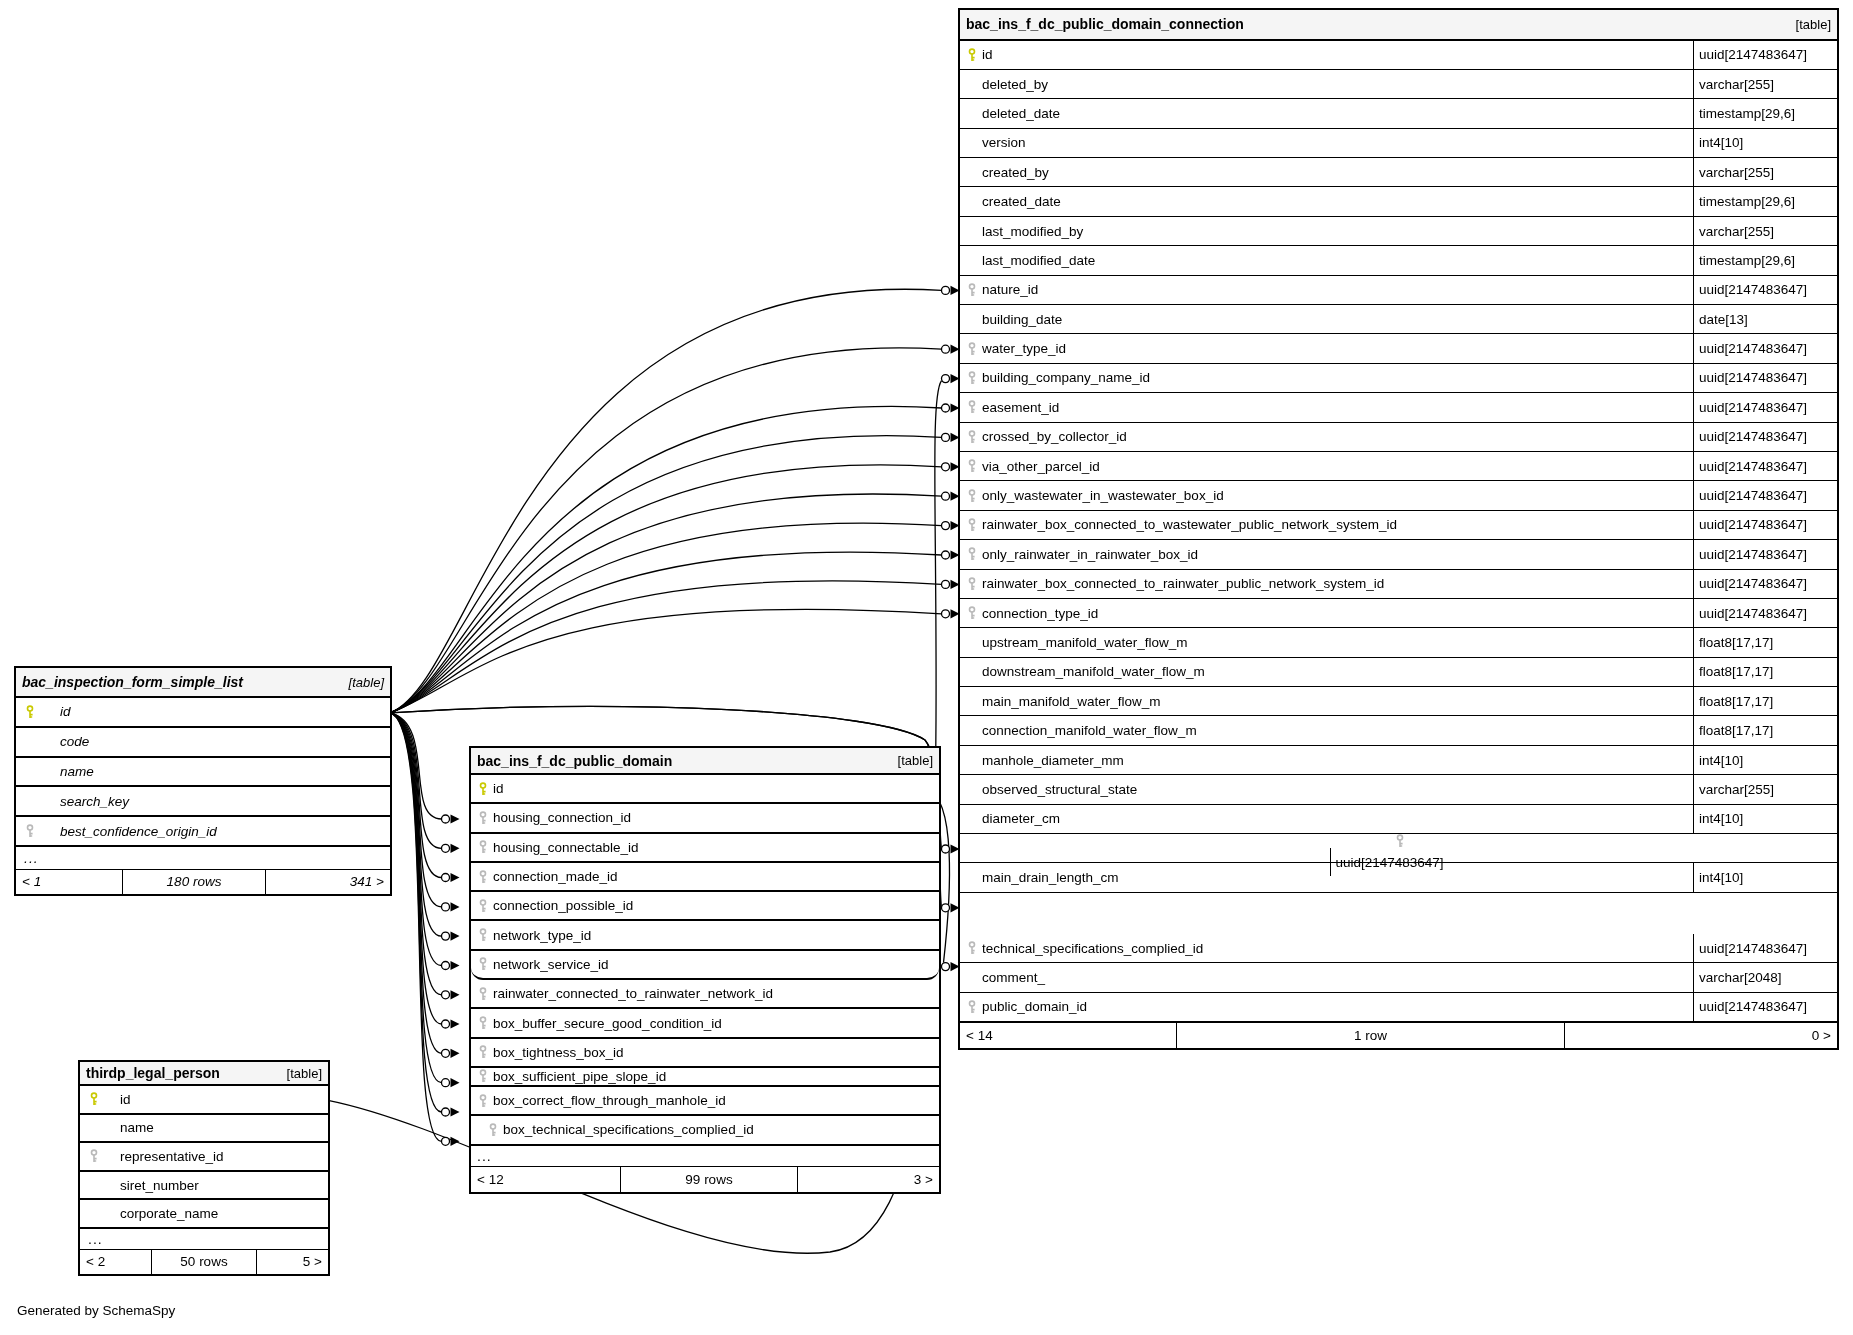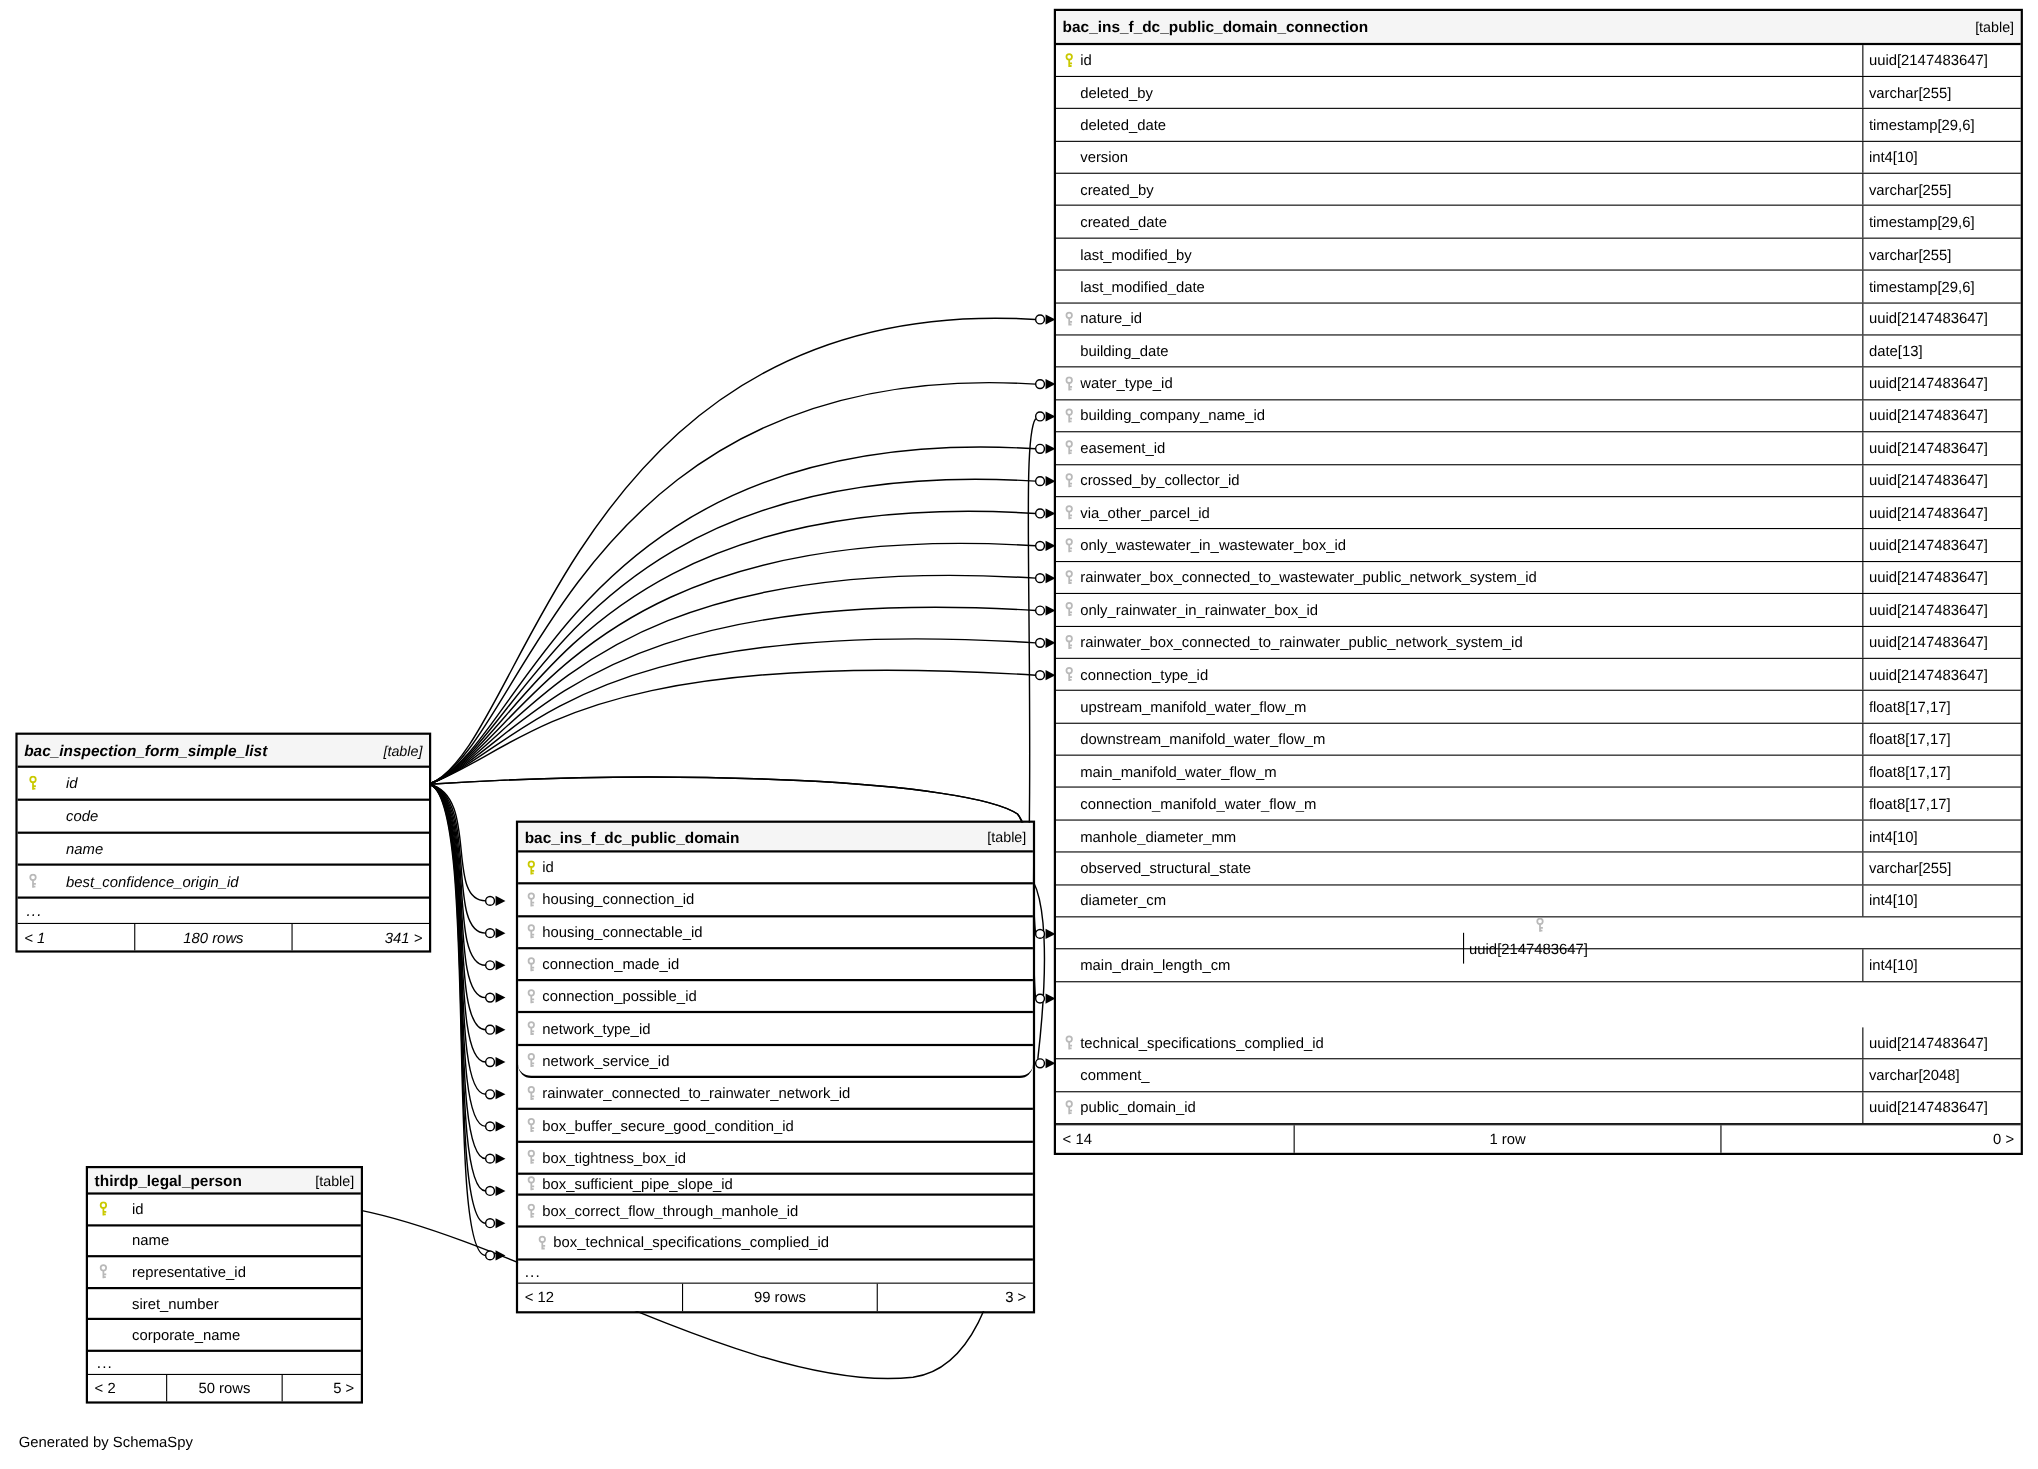--- a/index.html
+++ b/index.html
@@ -370,20 +370,24 @@
     </div>
     <div class="row" style="height: 29.8px; border-bottom: 2px solid rgb(0, 0, 0); padding-left: 8px;">
       <span class="keycell" style="width: 36px;"></span>
       <span class="colname">code</span>
     </div>
     <div class="row" style="height: 29.8px; border-bottom: 2px solid rgb(0, 0, 0); padding-left: 8px;">
       <span class="keycell" style="width: 36px;"></span>
       <span class="colname">name</span>
     </div>
     <div class="row" style="height: 29.8px; border-bottom: 2px solid rgb(0, 0, 0); padding-left: 8px;">
+      <span class="keycell" style="width: 36px;"></span>
+      <span class="colname">search_key</span>
+    </div>
+    <div class="row" style="height: 29.8px; border-bottom: 2px solid rgb(0, 0, 0); padding-left: 8px;">
       <span class="keycell" style="width: 36px;">
         <svg width="13" height="14" viewBox="0 0 13 14">
           <circle cx="6" cy="3.6" r="2.5" fill="none" stroke="#b9b9b9" stroke-width="1.6"></circle>
           <path d="M6,6.2 L6,13 M6,9.6 L8.6,9.6 M6,12 L8.2,12" fill="none" stroke="#b9b9b9" stroke-width="1.6"></path>
         </svg>
       </span>
       <span class="colname">best_confidence_origin_id</span>
     </div>
     <div class="ell" style="height: 22px; padding-left: 8px; border-bottom: 0px;">...</div>
     <div class="ftr" style="height: 25px;">

